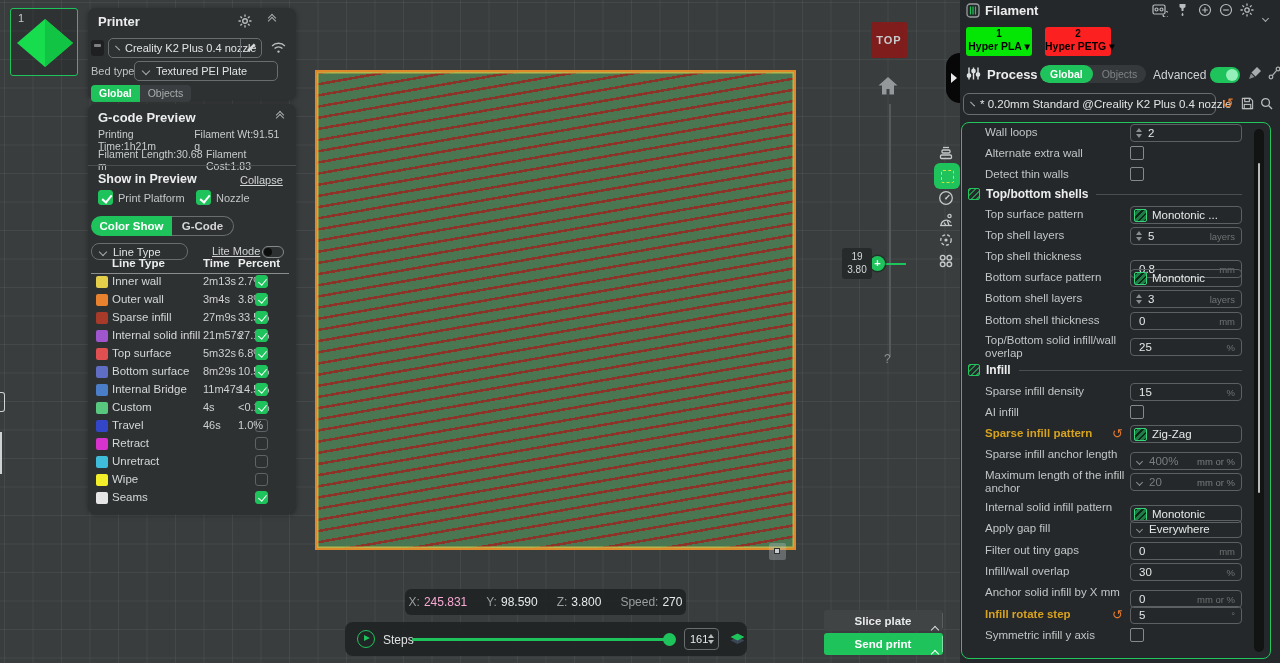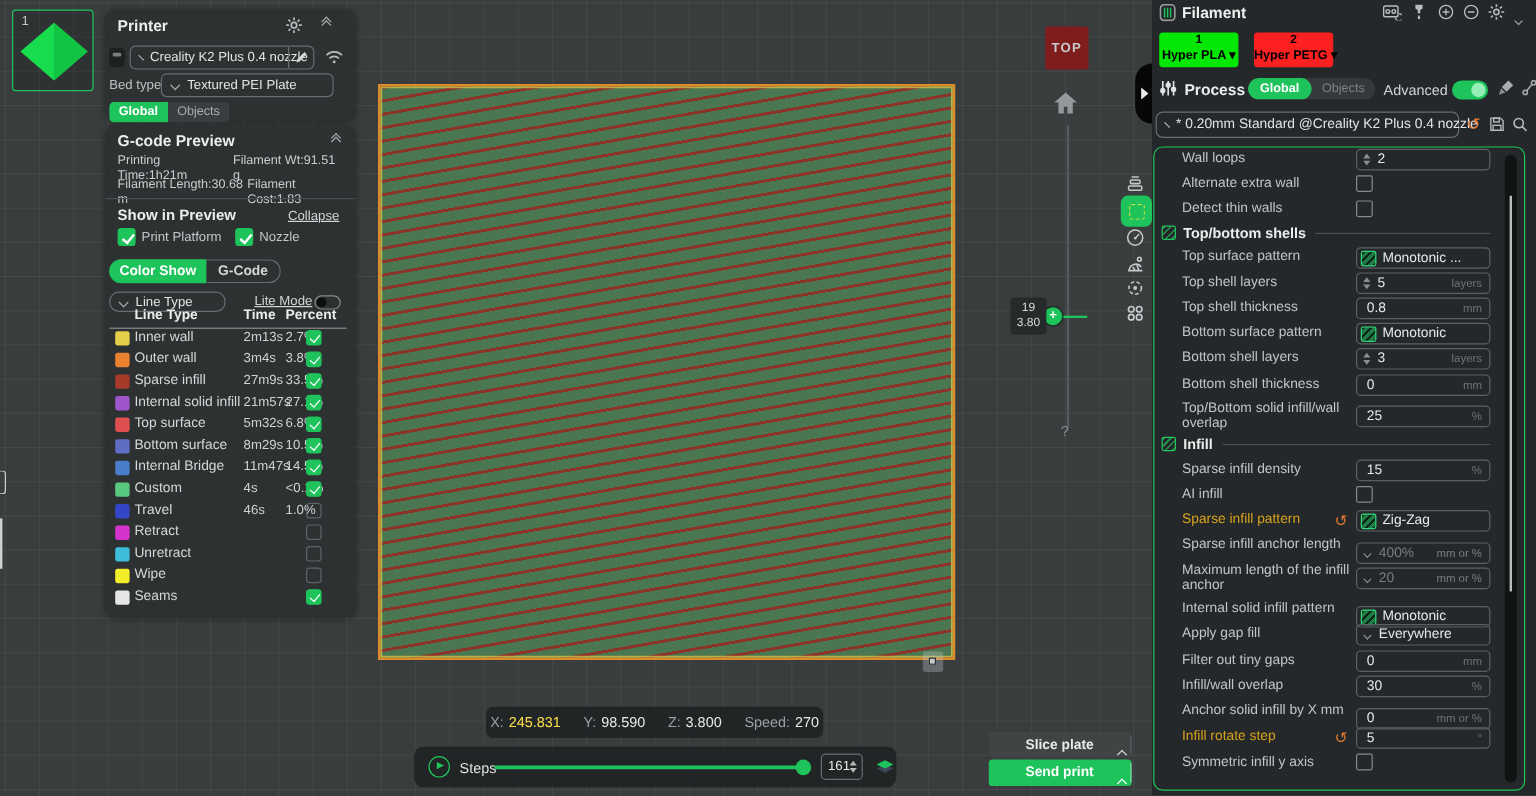--- a/index.html
+++ b/index.html
@@ -33,21 +33,21 @@
   .lt-row .sw { position:absolute; left:8px; top:2px; width:12px; height:12px; border-radius:2px; }
   .lt-row .nm { position:absolute; left:24px; top:1px; font-size:11.5px; color:#d5d7d8; white-space:nowrap; }
   .lt-row .tm { position:absolute; left:115px; top:1px; font-size:11px; color:#cfd1d2; }
   .lt-row .pc { position:absolute; left:150px; top:1px; font-size:11px; color:#cfd1d2; }
   .lt-row .cb { position:absolute; left:167px; top:1px; width:13px; height:13px; border-radius:3px; border:1px solid #5f6365; }
   .lt-row .cb.on { background:#1fc35c; border-color:#1fc35c; }
   .lt-row .cb.on::after { content:""; position:absolute; left:4px; top:1px; width:3.5px; height:7px; border:solid #fff; border-width:0 1.8px 1.8px 0; transform:rotate(40deg); }
   
   .set-row { position:absolute; left:0; width:290px; }
   .set-row .lbl { position:absolute; left:23px; top:2px; width:142px; font-size:11.5px; line-height:12.5px; color:#c2c5c6; }
-  .set-row .lbl.mod { color:#d7a21d; }
+  .set-row .lbl.mod { color:#d7a21d;font-weight:bold; }
   .set-row .reset { position:absolute; left:150px; top:1px; color:#e0772e; font-size:13px; }
   .ctl { position:absolute; left:168px; top:0; width:112px; height:18px; border:1px solid #5c6062; border-radius:4px; display:flex; align-items:center; font-size:11.5px; color:#e6e8e8; }
   .ctl .val { margin-left:8px; }
   .ctl .unit { margin-left:auto; margin-right:6px; font-size:9.5px; color:#6f7374; }
   .ctl.dim .val, .ctl.dim .unit { color:#797d7e; }
   .ctl .ddc { margin-left:6px; width:5px; height:5px; border-left:1.3px solid #8b8e8f; border-bottom:1.3px solid #8b8e8f; transform:rotate(-45deg); }
   .ctl .ddc + .val { margin-left:7px; }
   .spincol { display:flex; flex-direction:column; gap:2px; margin-left:5px; }
   .spincol i { width:0; height:0; border-left:3.5px solid transparent; border-right:3.5px solid transparent; }
   .spincol i.u { border-bottom:4px solid #8b8e8f; }
@@ -321,21 +321,21 @@
       </svg>
   </span>
 </div>
 
 <div class="abs" style="left:0; top:392px; width:5px; height:20px; border:1.5px solid #cfd2d2; border-left:none; border-radius:0 3px 3px 0;"></div>
 <div class="abs" style="left:0; top:432px; width:2px; height:42px; background:#cfd2d2;"></div>
 
 <div class="abs" style="left:405px; top:589px; width:281px; height:26px; background:rgba(33,36,37,.94); border-radius:6px; display:flex; align-items:center; justify-content:center; gap:19px; font-size:12px;">
     <div style="position: static; display: flex; gap: 4px; align-items: center;">
       <span style="color: rgb(155, 158, 160);">X:</span>
-      <span style="color: #fde047;">245.831</span>
+      <span style="color: #f9a8d4;">245.831</span>
     </div>
     <div style="position: static; display: flex; gap: 4px; align-items: center;">
       <span style="color: rgb(155, 158, 160);">Y:</span>
       <span style="color: rgb(232, 234, 234);">98.590</span>
     </div>
     <div style="position: static; display: flex; gap: 4px; align-items: center;">
       <span style="color: rgb(155, 158, 160);">Z:</span>
       <span style="color: rgb(232, 234, 234);">3.800</span>
     </div>
     <div style="position: static; display: flex; gap: 4px; align-items: center;">
@@ -517,21 +517,21 @@
             <span class="spincol">
               <i class="u"></i>
               <i class="d"></i>
             </span>
             <span class="val">5</span>
             <span class="unit">layers</span>
           </div>
         </div>
         <div class="set-row" style="top: 125px; height: 20px;">
           <div class="lbl">Top shell thickness</div>
-          <div class="ctl" style="top: 0px;">
+          <div class="ctl" style="top: 12px;">
             <span class="val">0.8</span>
             <span class="unit">mm</span>
           </div>
         </div>
         <div class="set-row" style="top: 146px; height: 20px;">
           <div class="lbl">Bottom surface pattern</div>
           <div class="ctl" style="top: 0px;">
             <span class="pswatch"></span>
             <span class="val">Monotonic</span>
           </div>

